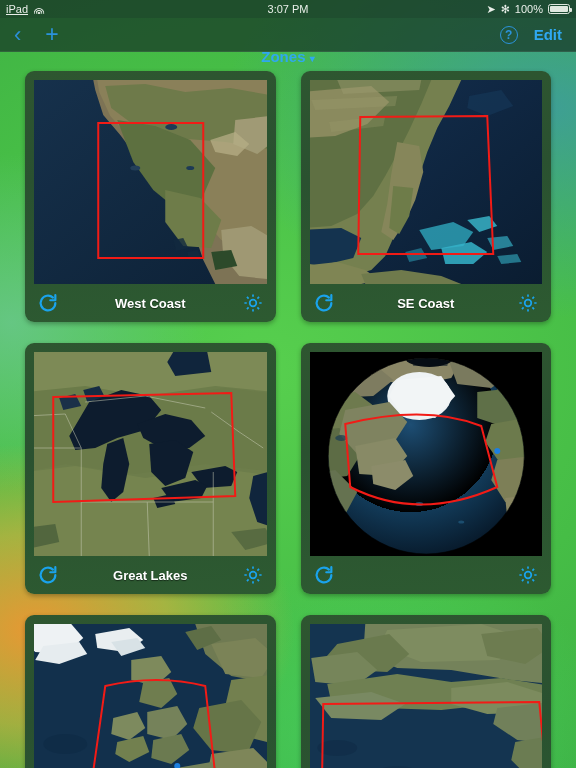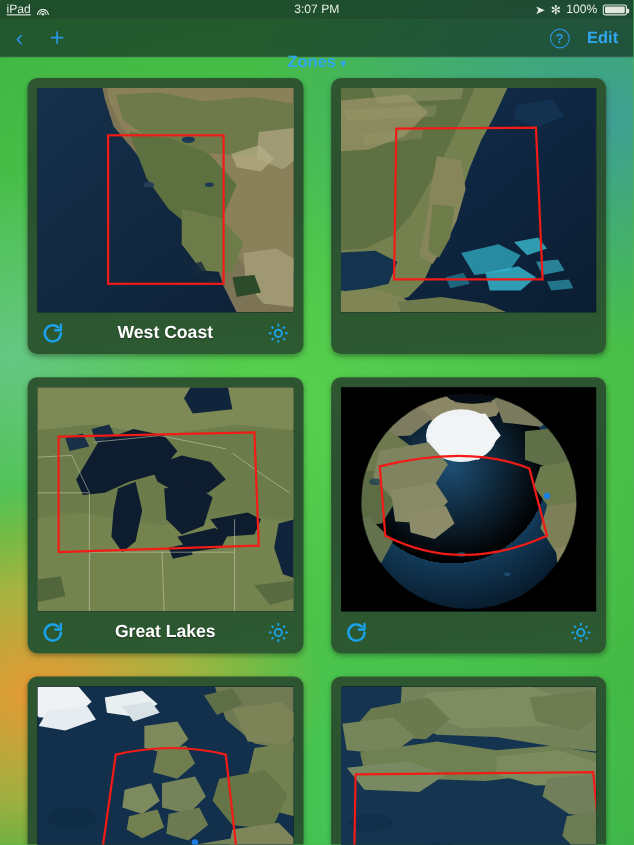--- a/index.html
+++ b/index.html
@@ -113,21 +113,21 @@
   .thumb svg{ display:block; width:100%; height:100%; }
 
   .card-footer{
     height:38px;
     display:flex; align-items:center;
     padding:0 3px;
     position:relative;
   }
   .card-title{
     position:absolute; left:0; right:0; text-align:center;
-    color:#ffffff; font-size:16px; font-weight:bold;
+    color:#ffffff; font-size:13px; font-weight:bold;
     text-shadow:0 1px 1px rgba(0,0,0,0.5);
     pointer-events:none;
   }
   .refresh-ico{ width:22px; height:22px; cursor:pointer; z-index:2; }
   .gear-ico{ width:22px; height:22px; margin-left:auto; cursor:pointer; z-index:2;}
 
   .zone-rect{ fill:none; stroke:#f21b16; stroke-width:2; }
 </style>
 </head>
 <body>
@@ -240,20 +240,37 @@
         <path d="M186 158 L206 156 L212 166 L192 170 Z" fill="#2f9ab0" opacity=".8"></path>
         <path d="M196 176 L216 174 L220 182 L200 184 Z" fill="#2c93a8" opacity=".75"></path>
         <path d="M104 172 L120 168 L126 178 L108 182 Z" fill="#27839b" opacity=".7"></path>
         <path d="M168 16 L200 10 L212 26 L186 36 L166 28 Z" fill="#16395a" opacity=".6"></path>
         <path d="M36 0 L120 0 L118 10 L42 14 Z" fill="#9a9a6d" opacity=".5"></path>
         <path d="M10 20 L96 16 L94 26 L14 30 Z" fill="#9a9a6d" opacity=".35"></path>
         <path d="M28 42 L84 36 L82 46 L30 52 Z" fill="#9a9a6d" opacity=".3"></path>
         <path d="M60 194 L100 190 L140 196 L160 204 L64 204 Z" fill="#6f7a4c"></path>
         <path class="zone-rect" d="M59 37 L186 36 L192 174 L57 174 Z"></path>
       </svg>
+    </div>
+    <div class="card-footer">
+      <span class="refresh-ico">
+        <svg viewBox="0 0 24 24">
+            <path d="M20 12a8 8 0 1 1-2.6-5.9" fill="none" stroke="#1aa3ec" stroke-width="2.4" stroke-linecap="round"></path>
+            <path d="M20 3.5 L20 9 L14.5 9" fill="none" stroke="#1aa3ec" stroke-width="2.4" stroke-linecap="round" stroke-linejoin="round"></path>
+          </svg>
+      </span>
+      <span class="card-title">SE Coast</span>
+      <span class="gear-ico">
+        <svg viewBox="0 0 24 24">
+            <g fill="none" stroke="#1aa3ec" stroke-width="1.9">
+              <circle cx="12" cy="12" r="3.6"></circle>
+              <path d="M12 2.6v2.6M12 18.8v2.6M21.4 12h-2.6M5.2 12H2.6M18.6 5.4l-1.8 1.8M7.2 16.8l-1.8 1.8M18.6 18.6l-1.8-1.8M7.2 7.2 5.4 5.4"></path>
+            </g>
+          </svg>
+      </span>
     </div>
   </div>
 
   <div class="card">
     <div class="thumb">
       <svg viewBox="0 0 250 204" preserveAspectRatio="xMidYMid slice">
         <rect width="250" height="204" fill="#6d7d4b"></rect>
         <path d="M0 0 L250 0 L250 40 L190 34 L120 44 L50 36 L0 44 Z" fill="#7d8a56"></path>
         <path d="M0 40 L60 34 L130 46 L200 36 L250 42 L250 120 L180 112 L110 122 L40 112 L0 120 Z" fill="#6b7b49"></path>
         <path d="M0 120 L50 114 L120 126 L190 116 L250 124 L250 204 L0 204 Z" fill="#75844f"></path>

